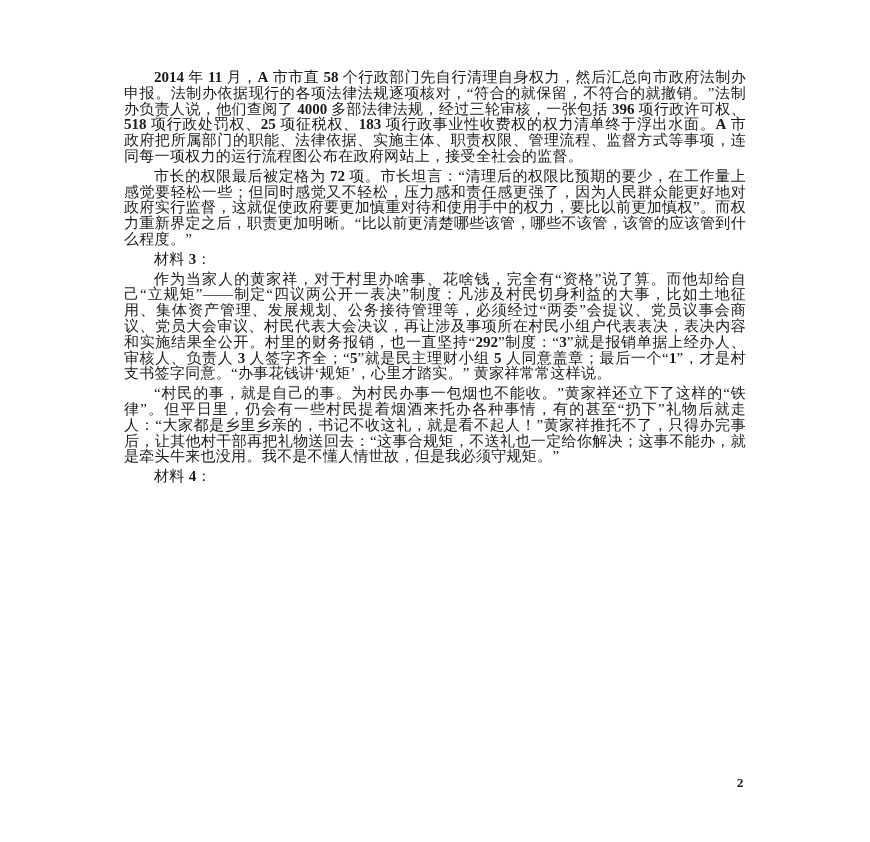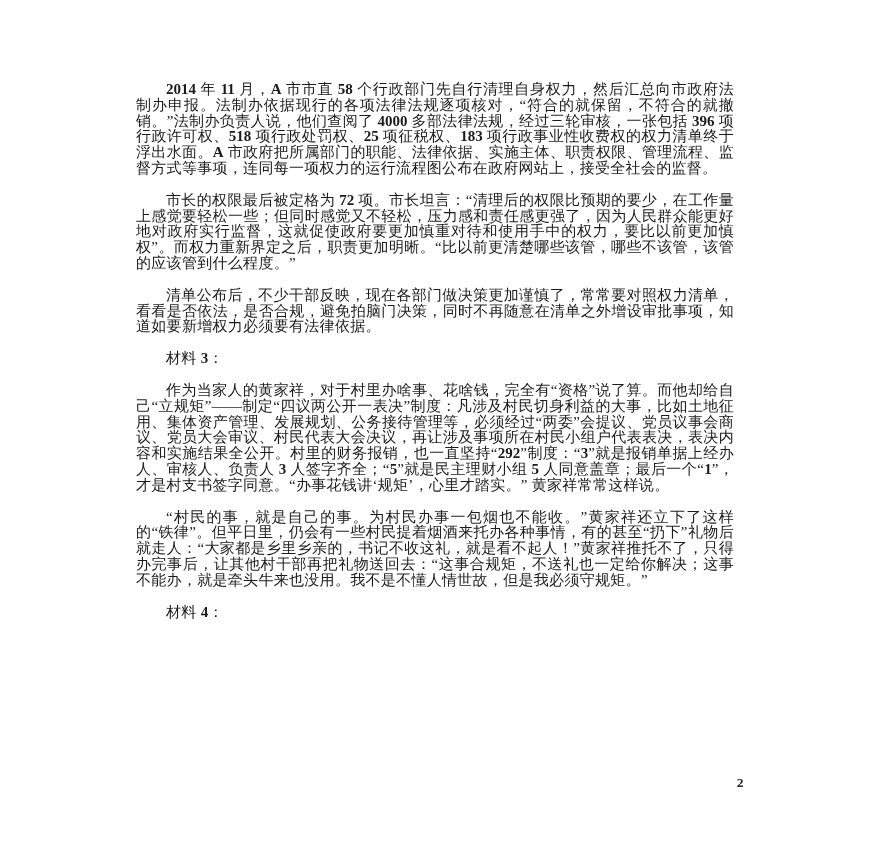--- a/index.html
+++ b/index.html
@@ -28,21 +28,21 @@
     top: 66px;
     width: 630px;
     color: #1b1b1b;
     font-size: 15px;
     line-height: 15.8px;
     text-align: justify;
     text-justify: inter-ideograph;
     letter-spacing: 0.3px;
   }
   .para {
-    margin: 16px;
+    margin: 4px;
     padding: 0;
     text-indent: 2em;
     word-break: break-all;
   }
   .para b {
     font-weight: bold;
     letter-spacing: 0;
   }
   .page-number {
     position: absolute;
@@ -55,20 +55,19 @@
     color: #222222;
   }
 </style>
 </head>
 <body>
 
 <div class="page">
   <div class="text-block">
       <p class="para"><b>2014</b> 年 <b>11</b> 月，<b>A</b> 市市直 <b>58</b> 个行政部门先自行清理自身权力，然后汇总向市政府法制办申报。法制办依据现行的各项法律法规逐项核对，“符合的就保留，不符合的就撤销。”法制办负责人说，他们查阅了 <b>4000</b> 多部法律法规，经过三轮审核，一张包括 <b>396</b> 项行政许可权、<b>518</b> 项行政处罚权、<b>25</b> 项征税权、<b>183</b> 项行政事业性收费权的权力清单终于浮出水面。<b>A</b> 市政府把所属部门的职能、法律依据、实施主体、职责权限、管理流程、监督方式等事项，连同每一项权力的运行流程图公布在政府网站上，接受全社会的监督。</p>
       <p class="para">市长的权限最后被定格为 <b>72</b> 项。市长坦言：“清理后的权限比预期的要少，在工作量上感觉要轻松一些；但同时感觉又不轻松，压力感和责任感更强了，因为人民群众能更好地对政府实行监督，这就促使政府要更加慎重对待和使用手中的权力，要比以前更加慎权”。而权力重新界定之后，职责更加明晰。“比以前更清楚哪些该管，哪些不该管，该管的应该管到什么程度。”</p>
-      <p class="para">清单公布后，不少干部反映，现在各部门做决策更加谨慎了，常常要对照权力清单，看看是否依法，是否合规，避免拍脑门决策，同时不再随意在清单之外增设审批事项，知道如要新增权力必须要有法律依据。</p>
       <p class="para">材料 <b>3</b>：</p>
       <p class="para">作为当家人的黄家祥，对于村里办啥事、花啥钱，完全有“资格”说了算。而他却给自己“立规矩”——制定“四议两公开一表决”制度：凡涉及村民切身利益的大事，比如土地征用、集体资产管理、发展规划、公务接待管理等，必须经过“两委”会提议、党员议事会商议、党员大会审议、村民代表大会决议，再让涉及事项所在村民小组户代表表决，表决内容和实施结果全公开。村里的财务报销，也一直坚持“<b>292</b>”制度：“<b>3</b>”就是报销单据上经办人、审核人、负责人 <b>3</b> 人签字齐全；“<b>5</b>”就是民主理财小组 <b>5</b> 人同意盖章；最后一个“<b>1</b>”，才是村支书签字同意。“办事花钱讲‘规矩’，心里才踏实。” 黄家祥常常这样说。</p>
       <p class="para">“村民的事，就是自己的事。为村民办事一包烟也不能收。”黄家祥还立下了这样的“铁律”。但平日里，仍会有一些村民提着烟酒来托办各种事情，有的甚至“扔下”礼物后就走人：“大家都是乡里乡亲的，书记不收这礼，就是看不起人！”黄家祥推托不了，只得办完事后，让其他村干部再把礼物送回去：“这事合规矩，不送礼也一定给你解决；这事不能办，就是牵头牛来也没用。我不是不懂人情世故，但是我必须守规矩。”</p>
       <p class="para">材料 <b>4</b>：</p>
     </div>
   <div class="page-number">2</div>
 </div>
 
 </body></html>

